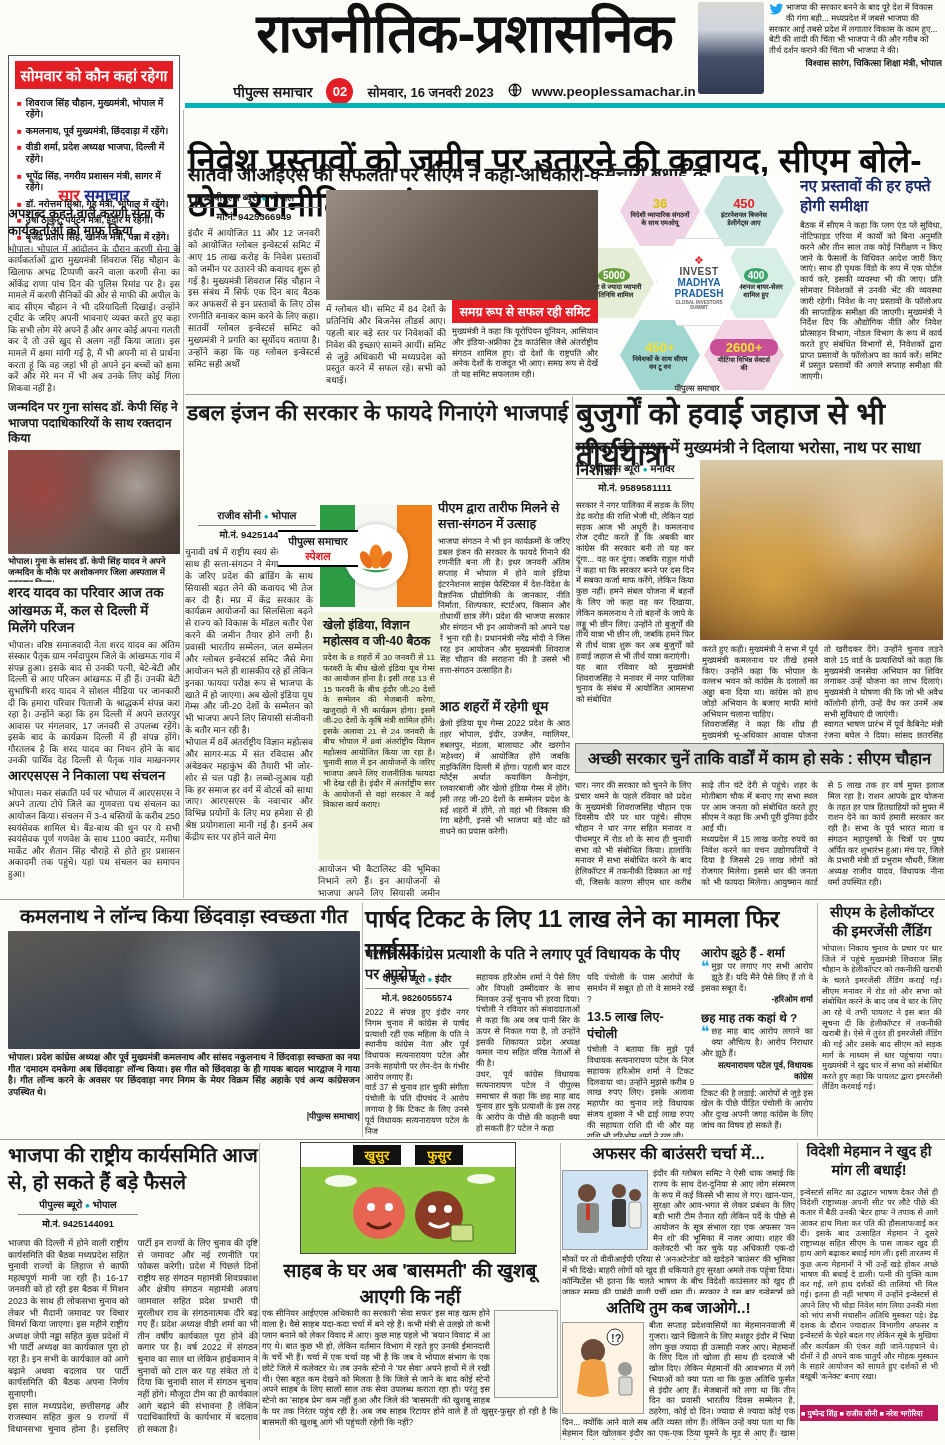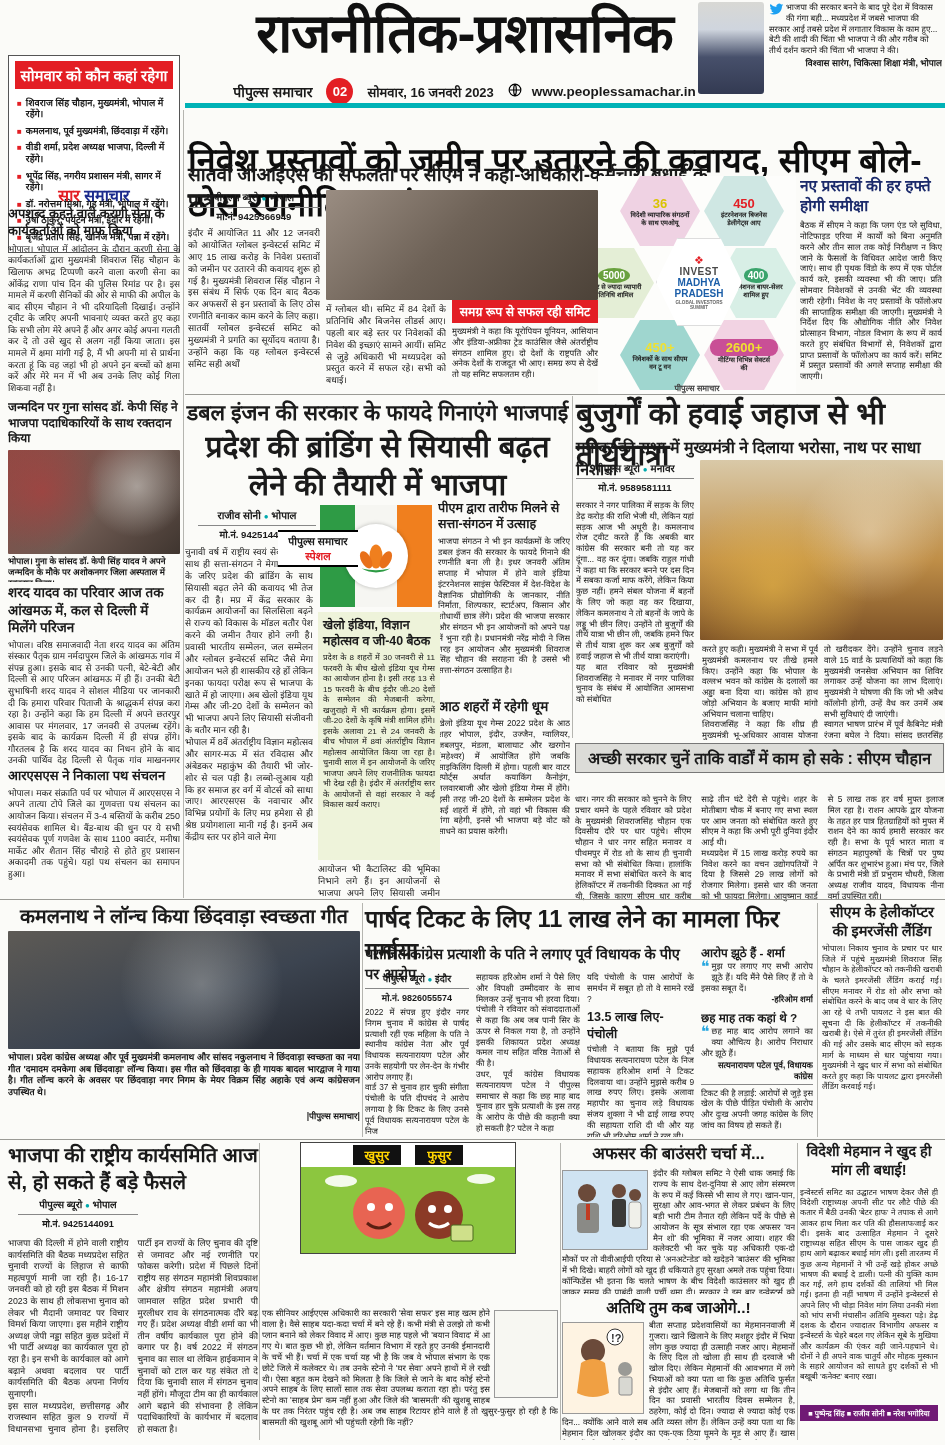--- a/index.html
+++ b/index.html
@@ -94,42 +94,42 @@
   .sub-title { font-size:12.6px; font-weight:800; line-height:1.3; margin-bottom:3px; }
   .khelo-box { left:318px; top:612px; width:122px; height:248px; background:#eef3da; padding:5px 5px; }
   .khelo-box .t { font-size:12.4px; font-weight:800; line-height:1.3; margin-bottom:4px; }
 
   
   .tirth-headline { left:576px; top:392px; width:366px; font-size:30px; font-weight:800; }
   .tirth-subhead { left:576px; top:436px; width:366px; font-size:16px; font-weight:700; }
   .tirth-byline { left:576px; top:461px; width:118px; }
   .acchi-box { left:575px; top:743px; width:369px; }
   .acchi-head { background:#dcdcd8; border:1px solid #777; text-align:center; font-size:16px; font-weight:800; padding:3px 2px; }
-  .acchi-body { margin-top:21px; column-count:3; column-gap:10px; height:118px; }
+  .acchi-body { margin-top:7px; column-count:3; column-gap:10px; height:118px; }
 
   
   .kn-headline { left:8px; top:902px; width:352px; text-align:center; font-size:19.5px; font-weight:800; }
   .parshad-headline { left:365px; top:902px; width:448px; font-size:23.5px; font-weight:800; }
   .parshad-subhead { left:365px; top:943px; width:332px; font-size:14.6px; font-weight:700; }
   .q-title { font-size:11.8px; font-weight:800; margin-bottom:1px; }
   .q-ic { color:#29a8e0; font-size:16px; float:left; line-height:.8; margin-right:2px; }
   .q-attr { font-weight:700; font-size:8.4px; text-align:right; }
   .heli-headline { text-align:center; font-size:14.6px; font-weight:800; line-height:1.3; }
 
   
   .bjp-headline { left:8px; top:1142px; width:250px; font-size:20px; font-weight:800; line-height:1.35; }
   .khusur-box { left:300px; top:1142px; width:216px; height:112px; border:1px solid #444; background:#8cc63f; overflow:hidden; }
   .khusur-bar { background:#fff; display:flex; justify-content:center; gap:14px; padding:2px 0; }
   .khusur-tag { background:#111; color:#ffd400; font-weight:800; font-size:13px; padding:1px 12px; }
   .sahab-headline { left:262px; top:1258px; width:296px; text-align:center; font-size:19px; font-weight:800; line-height:1.35; }
   .cartoon { border:1px solid #999; background:#f7f7f2; }
   .afsar-headline { left:562px; top:1141px; width:233px; text-align:center; font-size:16.5px; font-weight:800; }
   .atithi-headline { left:562px; top:1296px; width:233px; text-align:center; font-size:15.5px; font-weight:800; }
   .videshi-headline { left:800px; top:1142px; width:138px; text-align:center; font-size:14.5px; font-weight:800; line-height:1.3; }
-  .credits-bar { left:800px; top:1405px; width:138px; background:#701a75; color:#fff; font-size:7.4px; font-weight:700; text-align:center; padding:3px 1px; }
+  .credits-bar { left:800px; top:1405px; width:138px; background:#be185d; color:#fff; font-size:7.4px; font-weight:700; text-align:left; padding:3px 1px; }
 </style>
 </head>
 <body>
 
 <div class="page">
 
   <div class="abs mast-title">राजनीतिक-प्रशासनिक</div>
   <div class="abs mast-info">
     <span class="mast-paper">पीपुल्स समाचार</span>
     <span class="page-circle">02</span>
@@ -265,21 +265,20 @@
   </div>
 
   <div class="abs review-col clip" style="height:216px;">
     <div class="review-title">नए प्रस्तावों की हर हफ्ते होगी समीक्षा</div>
     <div class="body-xs just">बैठक में सीएम ने कहा कि प्लग एंड प्ले सुविधा, नोटिफाइड एरिया में कार्यों को बिना अनुमति करने और तीन साल तक कोई निरीक्षण न किए जाने के फैसलों के विधिवत आदेश जारी किए जाएं। साथ ही पृथक विंडो के रूप में एक पोर्टल कार्य करे, इसकी व्यवस्था भी की जाए। प्रति सोमवार निवेशकों से उनकी भेंट की व्यवस्था जारी रहेगी। निवेश के नए प्रस्तावों के फॉलोअप की साप्ताहिक समीक्षा की जाएगी। मुख्यमंत्री ने निर्देश दिए कि औद्योगिक नीति और निवेश प्रोत्साहन विभाग, नोडल विभाग के रूप में कार्य करते हुए संबंधित विभागों से, निवेशकों द्वारा प्राप्त प्रस्तावों के फॉलोअप का कार्य करें। समिट में प्रस्तुत प्रस्तावों की अगले सप्ताह समीक्षा की जाएगी।</div>
   </div>
 
   <div class="hline" style="left:185px; top:394px; width:760px;"></div>
 
   <div class="abs kicker">डबल इंजन की सरकार के फायदे गिनाएंगे भाजपाई</div>
-  <div class="abs brand-headline">प्रदेश की ब्रांडिंग से सियासी बढ़त लेने की तैयारी में भाजपा</div>
 
   <div class="abs brand-byline">
     <div class="byline"><span>राजीव सोनी</span> <span class="dot">●</span> <span>भोपाल</span></div>
     <div class="phone">मो.नं. 9425144091</div>
   </div>
 
   <div class="abs flag">
     <div class="g"></div>
       <div class="w"></div>
       <div class="o"></div>
@@ -402,20 +401,21 @@
       <circle cx="70" cy="40" r="4" fill="#fff"></circle>
         <circle cx="88" cy="40" r="4" fill="#fff"></circle>
       <path d="M66 56 q12 10 24 0" stroke="#5a1f12" stroke-width="3" fill="none"></path>
       <circle cx="138" cy="48" r="24" fill="#8b3a26"></circle>
       <circle cx="131" cy="42" r="4" fill="#fff"></circle>
         <circle cx="147" cy="42" r="4" fill="#fff"></circle>
       <path d="M128 56 q10 8 20 0" stroke="#fff" stroke-width="3" fill="none"></path>
       <rect x="150" y="58" width="22" height="16" rx="2" fill="#cfe08a" stroke="#4a6b1f"></rect>
     </svg>
   </div>
+  <div class="abs sahab-headline">साहब के घर अब 'बासमती' की खुशबू आएगी कि नहीं</div>
   <div class="abs clip" style="left:262px; top:1308px; width:296px; height:132px;">
     <div class="cartoon" style="float:right; width:64px; height:88px; margin:2px 0 2px 4px;"></div>
     <div class="just" style="font-size:8.4px; line-height:1.3;">एक सीनियर आईएएस अधिकारी का सरकारी 'सेवा सफर' इस माह खत्म होने वाला है। वैसे साहब यदा-कदा चर्चा में बने रहे हैं। कभी मंत्री से उलझे तो कभी प्लान बनाने को लेकर विवाद में आए। कुछ माह पहले भी 'बयान विवाद' में आ गए थे। बात कुछ भी हो, लेकिन वर्तमान विभाग में रहते हुए उनकी ईमानदारी के चर्चे भी हैं। चर्चा में एक चर्चा यह भी है कि जब वे भोपाल संभाग के एक छोटे जिले में कलेक्टर थे। तब उनके स्टेनो ने 'घर सेवा' अपने हाथों में ले रखी थी। ऐसा बहुत कम देखने को मिलता है कि जिले से जाने के बाद कोई स्टेनो अपने साहब के लिए सालों साल तक सेवा उपलब्ध कराता रहा हो। परंतु इस स्टेनो का 'साहब प्रेम' कम नहीं हुआ और जिले की 'बासमती' की खुशबू साहब के घर तक निरंतर पहुंच रही है। अब जब साहब रिटायर होने वाले हैं तो खुसुर-फुसुर हो रही है कि बासमती की खुशबू आगे भी पहुंचती रहेगी कि नहीं?</div>
   </div>
 
   <div class="vline" style="left:560px; top:1143px; height:297px;"></div>
 
   <div class="abs afsar-headline">अफसर की बाउंसरी चर्चा में...</div>
   <div class="abs clip" style="left:562px; top:1168px; width:233px; height:126px;">
     <div class="cartoon" style="float:left; width:86px; height:80px; margin:2px 5px 2px 0; background:#cfe3f2;">

